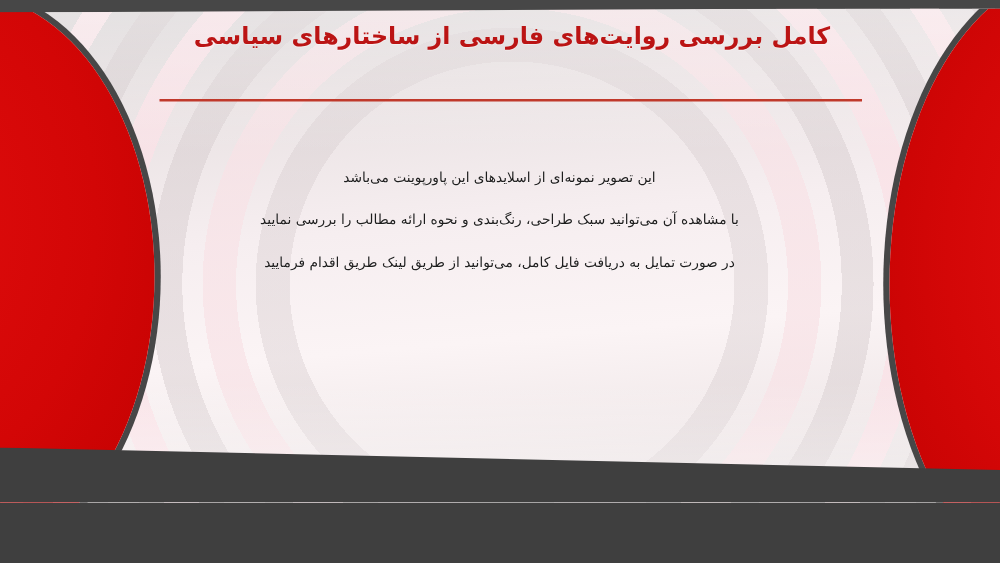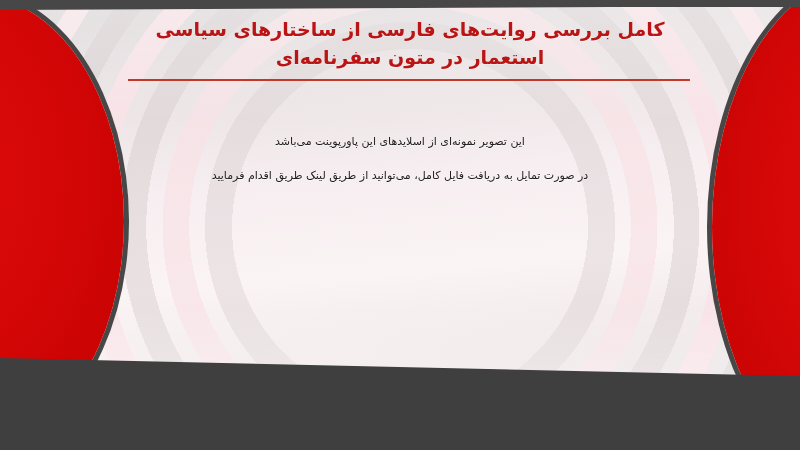--- a/index.html
+++ b/index.html
@@ -118,26 +118,26 @@
       <div class="band" style="width:580px;height:580px;background:radial-gradient(circle, rgba(0,0,0,0) 0 43.4%, rgba(214,204,206,.4) 43.4% 50%, rgba(0,0,0,0) 50%);"></div>
     </div>
 
     <div style="position:absolute;inset:0;background:linear-gradient(180deg,rgba(255,255,255,.30) 0%,rgba(255,255,255,0) 28%,rgba(255,255,255,0) 72%,rgba(255,255,255,.55) 100%);"></div>
 
     <div class="ellipse-left"></div>
     <div class="ellipse-right"></div>
 
     <div class="title-wrap">
       <div class="title-line">کامل بررسی روایت‌های فارسی از ساختارهای سیاسی</div>
-      <div class="title-line">استعمار در متون سفرنامه‌ای</div>
     </div>
     <div class="title-rule"></div>
 
     <div class="body-wrap">
       <div class="body-line">این تصویر نمونه‌ای از اسلایدهای این پاورپوینت می‌باشد</div>
+      <div class="body-line">با مشاهده آن می‌توانید سبک طراحی، رنگ‌بندی و نحوه ارائه مطالب را بررسی نمایید</div>
       <div class="body-line">در صورت تمایل به دریافت فایل کامل، می‌توانید از طریق لینک طریق اقدام فرمایید</div>
     </div>
 
   </div>
 
   <div class="top-band"></div>
   <div class="bottom-hl"></div>
   <div class="bottom-band"></div>
 
 </div>

